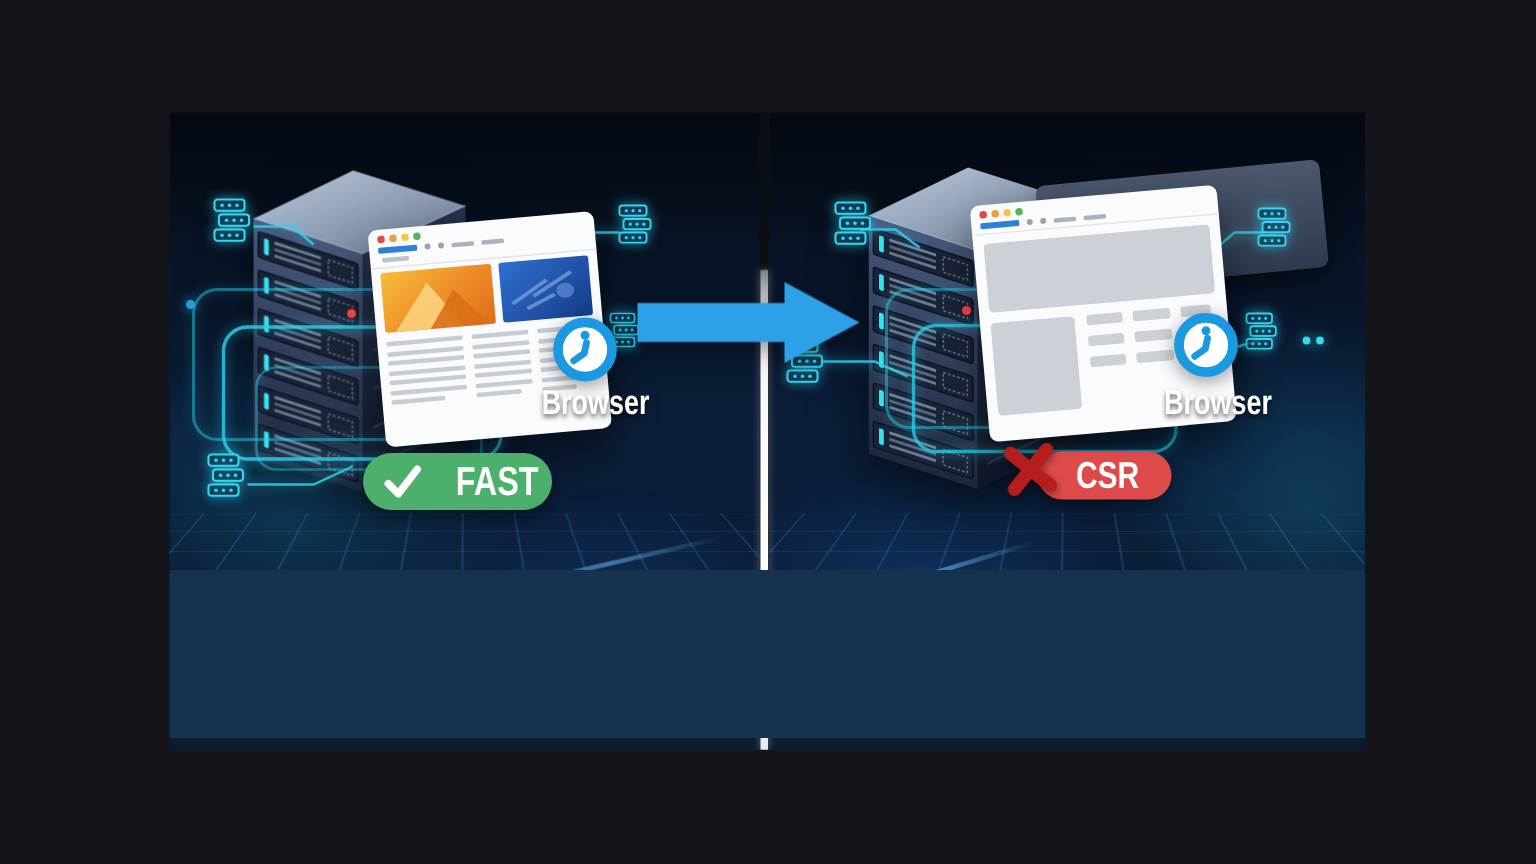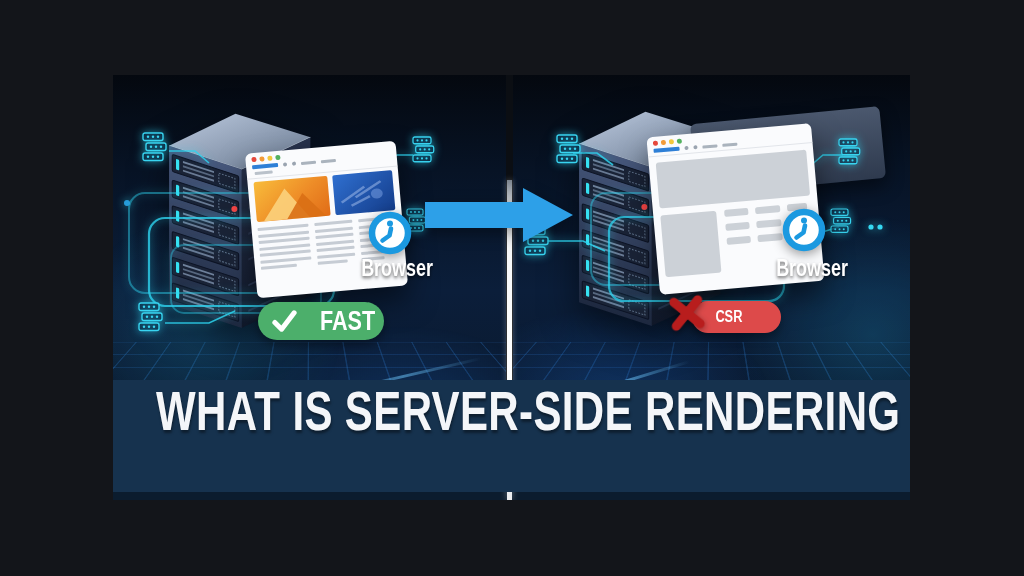--- a/index.html
+++ b/index.html
@@ -73,23 +73,23 @@
   .panel.right .clock-svg { left:269px; top:133px; }
   .blabel { position:absolute; z-index:6; color:#fff; font-weight:700; font-size:23px;
             text-align:center; text-shadow:0 2px 4px rgba(0,0,0,.6); white-space:nowrap; }
   .panel.left  .blabel { left:238px; top:180px; width:92px; }
   .panel.right .blabel { left:252px; top:180px; width:95px; }
   .cond { display:inline-block; transform:scaleX(.78); transform-origin:50% 50%; }
   .badge { position:absolute; z-index:7; display:flex; align-items:center;
            color:#fff; font-weight:700; box-shadow:0 5px 10px rgba(0,0,0,.35); }
   .badge .cond { transform:scaleX(.8); }
   .badge.fast { left:129px; top:227px; width:126px; height:38px; border-radius:19px;
-                padding-left:13px; gap:15px; font-size:27px;margin-left:16px; }
+                padding-left:13px; gap:15px; font-size:27px; }
   .badge.csr  { left:179px; top:226px; width:89px; height:32px; border-radius:16px;
-                padding-left:20px; font-size:16px; }
+                padding-left:20px; font-size:25px; }
   .check-svg { width:27px; height:27px; }
   .x-svg { position:absolute; left:156px; top:221px; width:36px; height:34px; z-index:8;
            transform:rotate(-6deg); filter:drop-shadow(0 2px 3px rgba(0,0,0,.4)); }
 
   
   .divider-gap  { position:absolute; left:393px; top:0; width:7px; height:425px;
                   background:#0b0e13; z-index:20; }
   .divider-line { position:absolute; left:394px; top:105px; width:5px; height:320px; z-index:45;
                   background:linear-gradient(180deg,#7a828c 0%,#f4f5f6 10%,#ffffff 60%,#e9ebee 100%);
                   box-shadow:0 0 6px rgba(255,255,255,.35); }
@@ -374,19 +374,16 @@
 
     <div class="divider-gap"></div>
     <div class="divider-line"></div>
     <div class="banner-strip"></div>
 
     <svg class="arrow-svg" viewBox="0 0 150 58">
       <polygon points="0,16 98,16 98,2 148,29 98,56 98,42 0,42" fill="#2da0e8"></polygon>
     </svg>
 
     <div class="banner" style="background: rgb(22, 50, 78);">
-      <div class="bline l1">
-        <span class="cond">WHAT IS SERVER-SIDE RENDERING</span>
-      </div>
     </div>
 
   </div>
 </div>
 
 </body></html>

